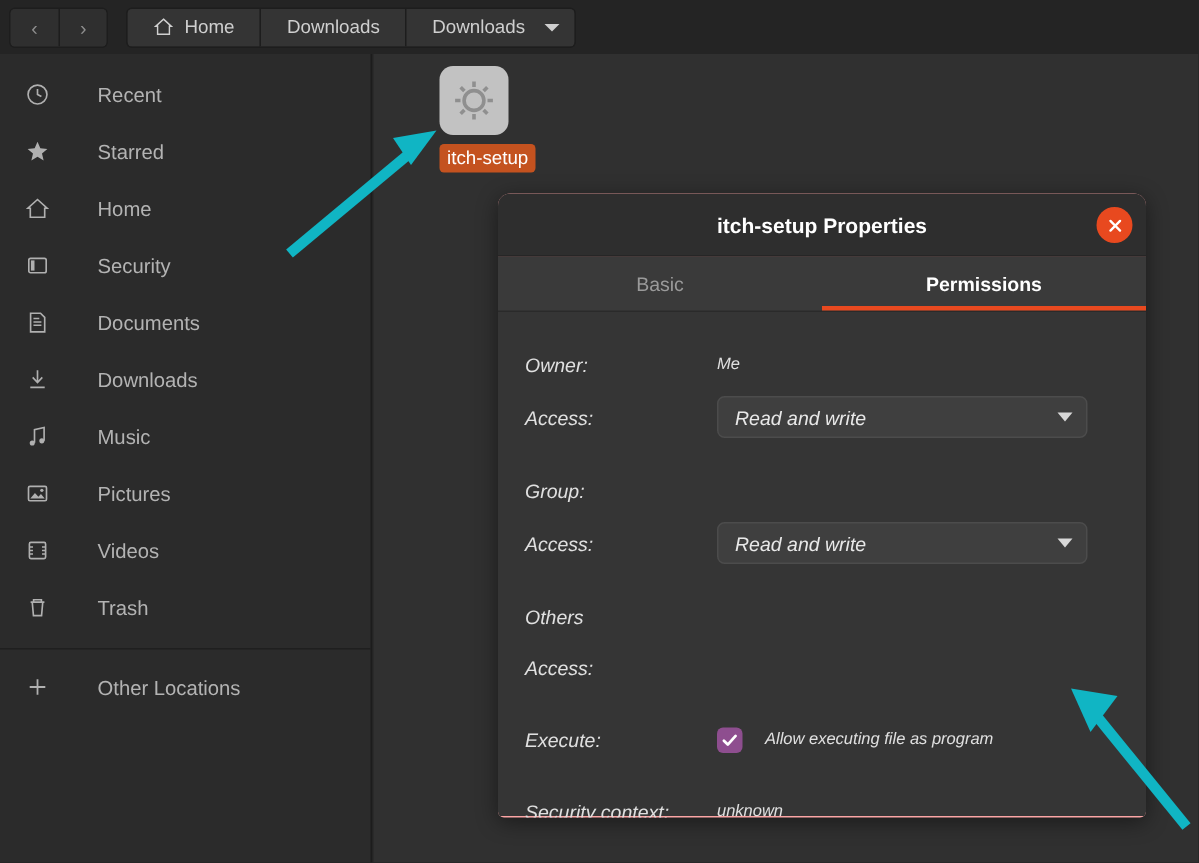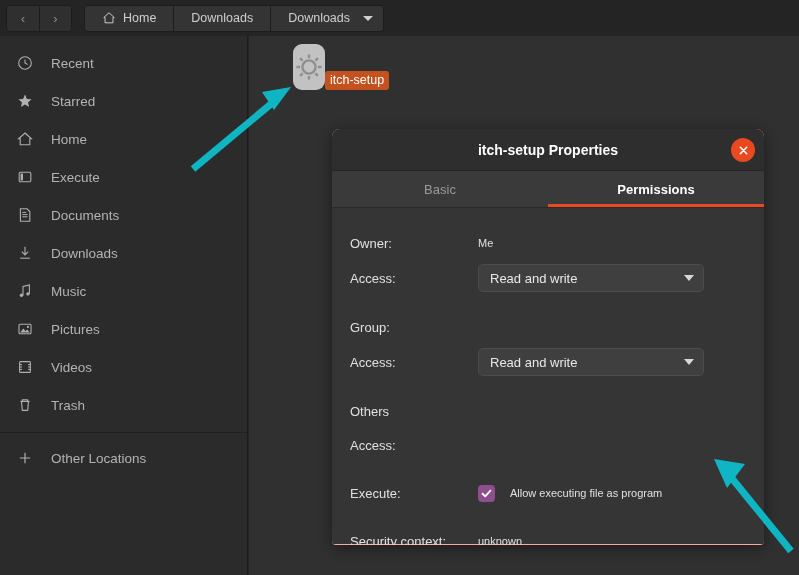--- a/index.html
+++ b/index.html
@@ -69,21 +69,21 @@
     width: 248px; height: 539px;
     background: #2b2b2b;
     border-right: 1px solid #1c1c1c;
     padding-top: 8px;
   }
   .side-item {
     display: flex; align-items: center;
     height: 38px;
     padding-left: 16px;
     color: #b3b3b3; font-size: 13.5px;
-    gap: 18px;
+    gap: 32px;
   }
   .side-item .sico {
     width: 17px; height: 17px;
     display: flex; align-items: center; justify-content: center;
     flex: 0 0 17px;
     color: #b0b0b0;
   }
   .side-sep {
     height: 1px; background: #1f1f1f;
     margin: 8px 0 6px 0;
@@ -91,21 +91,21 @@
 
   
   .main {
     position: absolute; top: 36px; left: 249px;
     width: 550px; height: 539px;
     background: #303030;
   }
   .file-item {
     position: absolute; left: 44px; top: 8px;
     width: 96px;
-    display: flex; align-items: flex-end;
+    display: flex; flex-direction: column; align-items: flex-start;
   }
   .file-icon {
     width: 46px; height: 46px;
     border-radius: 9px;
     background: #c2c2c2;
     display: flex; align-items: center; justify-content: center;
   }
   .file-label {
     margin-top: 6px;
     background: #c4521f;
@@ -158,20 +158,21 @@
   .tab.active { color: #ffffff; font-weight: bold; }
   .tab.active::after {
     content: "";
     position: absolute; left: 0; right: 0; bottom: 0;
     height: 3px; background: #e8491f;
   }
   .dlg-body {
     padding: 22px 0 0 0;
     height: calc(100% - 80px);
     background: #353535;
+    font-style: italic;
   }
   .row {
     display: flex; align-items: center;
     padding-left: 18px;
     min-height: 26px;
     margin-bottom: 8px;
   }
   .row .lbl {
     width: 128px;
     color: #e0e0e0;
@@ -186,21 +187,21 @@
     background: #3f3f3f;
     border: 1px solid #4c4c4c;
     border-radius: 5px;
     display: flex; align-items: center;
     padding: 0 9px 0 11px;
     color: #e8e8e8;
     font-size: 13px;
     justify-content: space-between;
     gap: 12px;
   }
-  .combo.wide { width: 226px; }
+  .combo.wide { width: 247px; }
   .combo.narrow { width: 118px; }
   .combo .arr {
     width: 0; height: 0;
     border-left: 5px solid transparent;
     border-right: 5px solid transparent;
     border-top: 6px solid #d8d8d8;
     flex: 0 0 auto;
   }
   .gap { height: 14px; }
   .check-row { display: flex; align-items: center; gap: 15px; }
@@ -284,21 +285,21 @@
       <span>Home</span>
     </div>
 
     <div class="side-item">
       <span class="sico">
         <svg width="16" height="16" viewBox="0 0 16 16">
           <rect x="2.2" y="3.2" width="11.6" height="9.6" rx="1.2" fill="none" stroke="#b0b0b0" stroke-width="1.1"></rect>
           <rect x="3.6" y="4.6" width="2.4" height="6.8" fill="#b0b0b0"></rect>
         </svg>
       </span>
-      <span>Execute</span>
+      <span>Security</span>
     </div>
 
     <div class="side-item">
       <span class="sico">
         <svg width="16" height="16" viewBox="0 0 16 16">
           <path d="M3.4 1.8 L10 1.8 L12.8 4.6 L12.8 14.2 L3.4 14.2 Z" fill="none" stroke="#b0b0b0" stroke-width="1.1"></path>
           <path d="M5.3 5.4 H9.2 M5.3 7.6 H10.6 M5.3 9.8 H10.6" stroke="#b0b0b0" stroke-width="1"></path>
         </svg>
       </span>
       <span>Documents</span>

